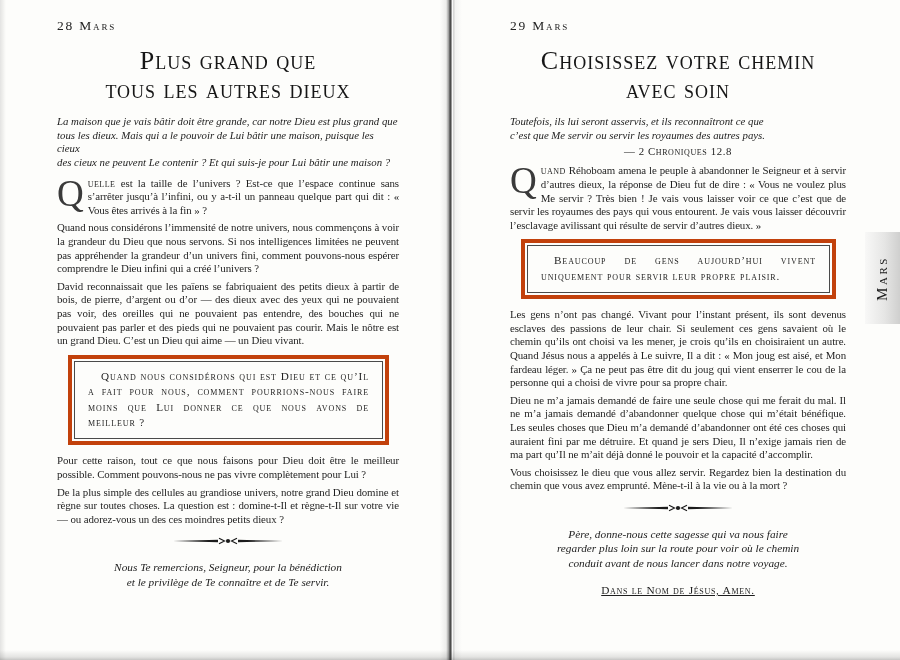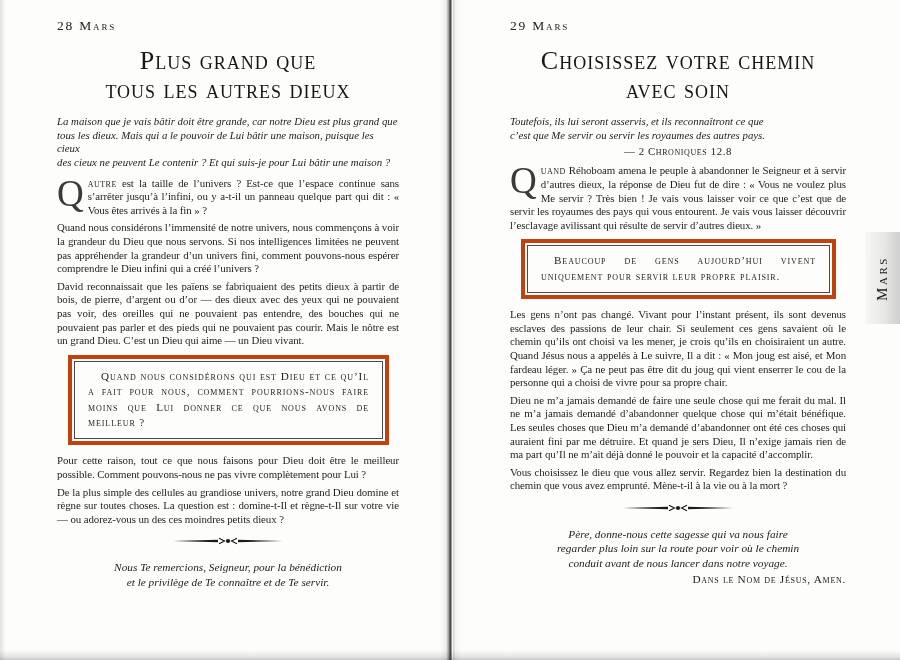--- a/index.html
+++ b/index.html
@@ -49,22 +49,22 @@
     border:1px solid #4a4a4a;padding:7px 13px 8px;
   }
   .callout-text{
     margin:0;font-variant:small-caps;font-size:11.2px;line-height:15.4px;
     letter-spacing:0.9px;text-align:justify;text-indent:13px;color:#1d1d1d;
   }
 
   .ornament{margin:7px 0 0;text-align:center;}
   .prayer{margin-top:9px;text-align:center;font-style:italic;
     font-size:11.3px;line-height:14.4px;color:#222;}
-  .prayer-closing{margin-top:3px;text-align:right;font-variant:small-caps;
-    font-size:11.3px;letter-spacing:0.7px;color:#1d1d1d;}
+  .prayer-closing{margin-top:14px;text-align:center;font-variant:small-caps;
+    font-size:11.3px;letter-spacing:0.7px;color:#1d1d1d;text-decoration:underline;}
 
   .gutter{
     position:absolute;left:440px;top:0;width:22px;height:660px;pointer-events:none;
     background:linear-gradient(90deg,
       rgba(120,120,120,0) 0%,
       rgba(120,120,120,0.12) 28%,
       rgba(70,70,70,0.55) 40%,
       rgba(45,45,45,0.9) 46%,
       rgba(60,60,60,0.85) 50%,
       rgba(255,255,255,1) 56%,
@@ -100,21 +100,21 @@
     <h1 class="title">
       <div>Plus grand que</div>
       <div>tous les autres dieux</div>
     </h1>
     <div class="epigraph">
       <div>La maison que je vais bâtir doit être grande, car notre Dieu est plus grand que</div>
       <div>tous les dieux. Mais qui a le pouvoir de Lui bâtir une maison, puisque les cieux</div>
       <div>des cieux ne peuvent Le contenir ? Et qui suis-je pour Lui bâtir une maison ?</div>
     </div>
 
-    <p class="body-text body-start"><span class="dropcap">Q</span><span class="sc-lead">autre</span><span> est la taille de l’univers ? Est-ce que l’espace continue sans s’arrêter jusqu’à l’infini, ou y a-t-il un panneau quelque part qui dit : « Vous êtes arrivés à la fin » ?</span></p>
+    <p class="body-text body-start"><span class="dropcap">Q</span><span class="sc-lead">uelle</span><span> est la taille de l’univers ? Est-ce que l’espace continue sans s’arrêter jusqu’à l’infini, ou y a-t-il un panneau quelque part qui dit : « Vous êtes arrivés à la fin » ?</span></p>
     <p class="body-text">Quand nous considérons l’immensité de notre univers, nous commençons à voir la grandeur du Dieu que nous servons. Si nos intelligences limitées ne peuvent pas appréhender la grandeur d’un univers fini, comment pouvons-nous espérer comprendre le Dieu infini qui a créé l’univers ?</p>
     <p class="body-text">David reconnaissait que les païens se fabriquaient des petits dieux à partir de bois, de pierre, d’argent ou d’or — des dieux avec des yeux qui ne pouvaient pas voir, des oreilles qui ne pouvaient pas entendre, des bouches qui ne pouvaient pas parler et des pieds qui ne pouvaient pas courir. Mais le nôtre est un grand Dieu. C’est un Dieu qui aime — un Dieu vivant.</p>
 
     <div class="callout">
       <div class="callout-inner">
         <p class="callout-text">Quand nous considérons qui est Dieu et ce qu’Il a fait pour nous, comment pourrions-nous faire moins que Lui donner ce que nous avons de meilleur ?</p>
       </div>
     </div>
 
     <p class="body-text">Pour cette raison, tout ce que nous faisons pour Dieu doit être le meilleur possible. Comment pouvons-nous ne pas vivre complètement pour Lui ?</p>

